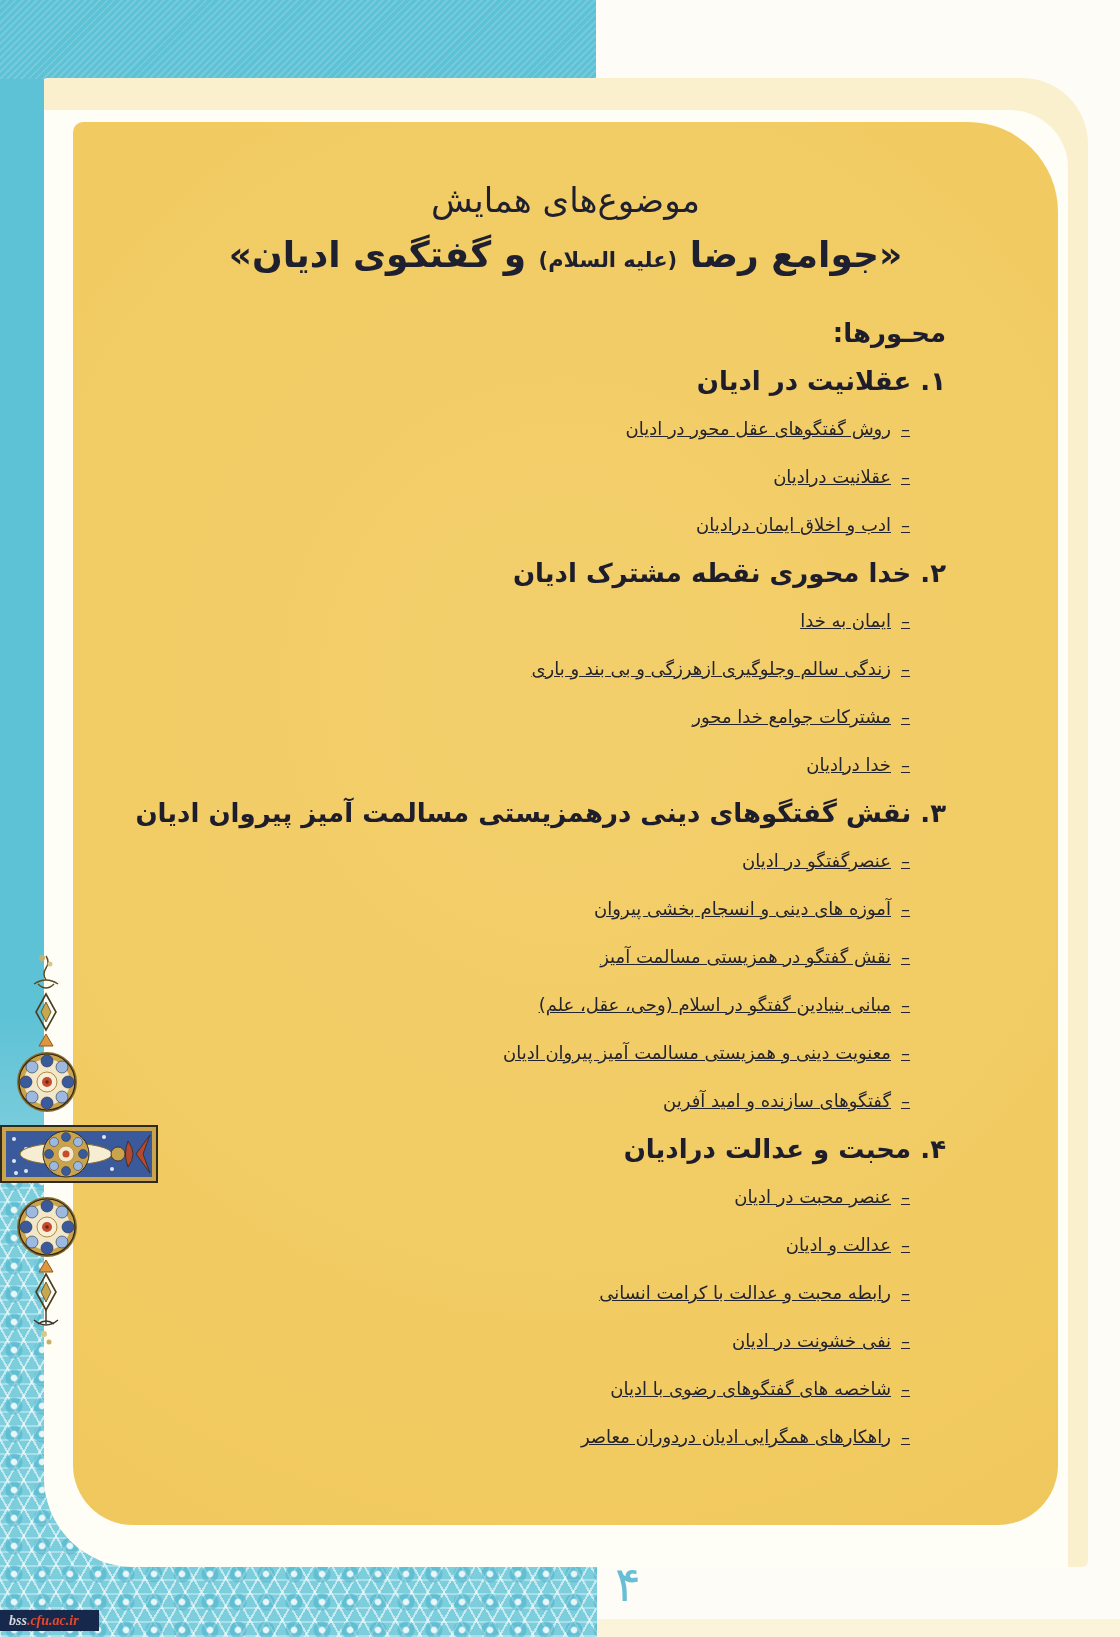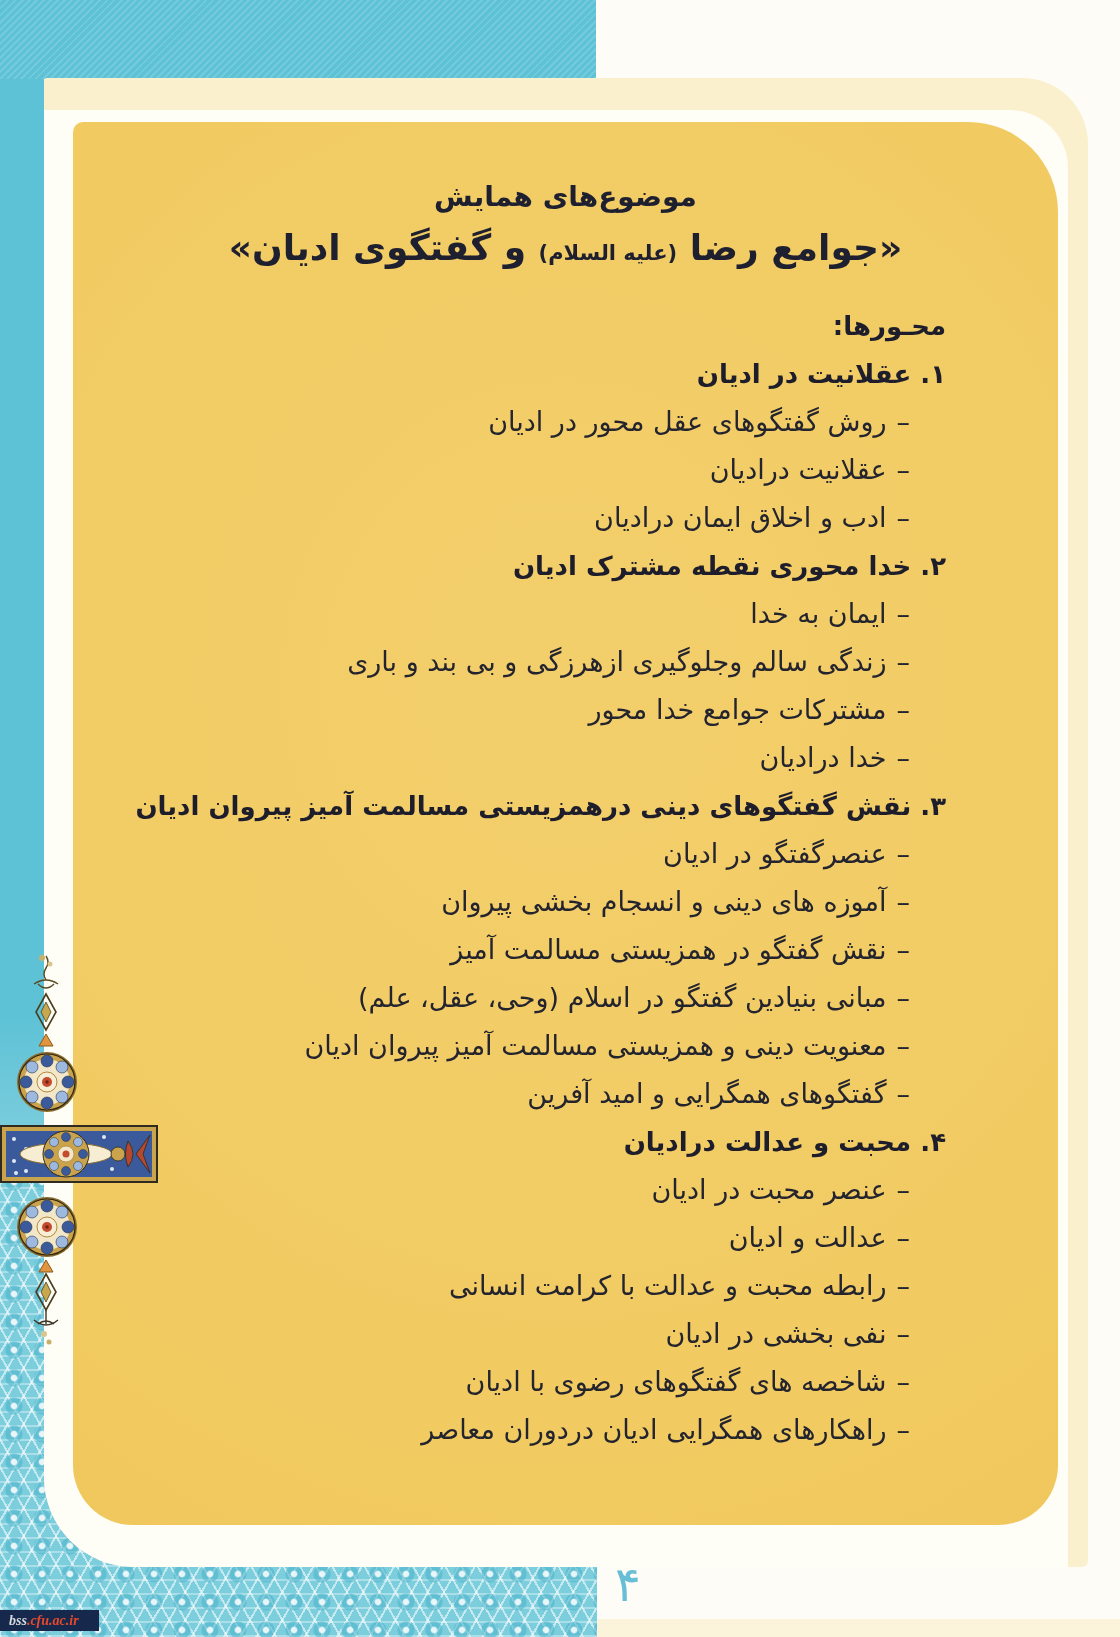--- a/index.html
+++ b/index.html
@@ -48,29 +48,29 @@
   }
   .yellow-card{
     position:absolute;left:73px;top:122px;width:985px;height:1403px;
     background:radial-gradient(120% 90% at 50% 40%, #f3cf6c 0%, #f1ca60 65%, #edc356 100%);
     border-radius:10px 90px 60px 60px;
   }
   
   .title-block{
     margin-top:58px;text-align:center;direction:rtl;color:#1e2030;
   }
-  .title-line1{font-size:28px;font-weight:bold;letter-spacing:0;}
+  .title-line1{font-size:34px;font-weight:normal;letter-spacing:0;}
   .title-line2{font-size:36px;font-weight:bold;margin-top:14px;}
   .title-line2 .paren-small{font-size:21px;font-weight:bold;}
   .body-block{
     direction:rtl;margin-top:34px;padding:0 112px 0 64px;color:#24242f;margin-left:39px;
   }
   .row{height:48px;line-height:48px;white-space:nowrap;}
   .row.heading{font-size:26px;font-weight:bold;color:#1d1d2b;}
-  .row.item{font-size:27px;padding-right:36px;}
+  .row.item{font-size:18px;padding-right:36px;text-decoration:underline;}
   .row.item .dash{margin-left:10px;}
   
   .orn{position:absolute;}
   #orn-finial-top{left:26px;top:950px;}
   #orn-medallion-upper{left:15px;top:1050px;}
   #orn-cartouche{left:0px;top:1125px;}
   #orn-medallion-lower{left:15px;top:1195px;}
   #orn-finial-bottom{left:26px;top:1258px;}
   
   .page-number{
@@ -114,26 +114,26 @@
         <div class="row item"><span class="dash">–</span><span>ایمان به خدا</span></div>
         <div class="row item"><span class="dash">–</span><span>زندگی سالم وجلوگیری ازهرزگی و بی بند و باری</span></div>
         <div class="row item"><span class="dash">–</span><span>مشترکات جوامع خدا محور</span></div>
         <div class="row item"><span class="dash">–</span><span>خدا درادیان</span></div>
         <div class="row heading">۳. نقش گفتگوهای دینی درهمزیستی مسالمت آمیز پیروان ادیان</div>
         <div class="row item"><span class="dash">–</span><span>عنصرگفتگو در ادیان</span></div>
         <div class="row item"><span class="dash">–</span><span>آموزه های دینی و انسجام بخشی پیروان</span></div>
         <div class="row item"><span class="dash">–</span><span>نقش گفتگو در همزیستی مسالمت آمیز</span></div>
         <div class="row item"><span class="dash">–</span><span>مبانی بنیادین گفتگو در اسلام (وحی، عقل، علم)</span></div>
         <div class="row item"><span class="dash">–</span><span>معنویت دینی و همزیستی مسالمت آمیز پیروان ادیان</span></div>
-        <div class="row item"><span class="dash">–</span><span>گفتگوهای همگرایی و امید آفرین</span></div>
+        <div class="row item"><span class="dash">–</span><span>گفتگوهای سازنده و امید آفرین</span></div>
         <div class="row heading">۴. محبت و عدالت درادیان</div>
         <div class="row item"><span class="dash">–</span><span>عنصر محبت در ادیان</span></div>
         <div class="row item"><span class="dash">–</span><span>عدالت و ادیان</span></div>
         <div class="row item"><span class="dash">–</span><span>رابطه محبت و عدالت با کرامت انسانی</span></div>
-        <div class="row item"><span class="dash">–</span><span>نفی بخشی در ادیان</span></div>
+        <div class="row item"><span class="dash">–</span><span>نفی خشونت در ادیان</span></div>
         <div class="row item"><span class="dash">–</span><span>شاخصه های گفتگوهای رضوی با ادیان</span></div>
         <div class="row item"><span class="dash">–</span><span>راهکارهای همگرایی ادیان دردوران معاصر</span></div>
       </div>
   </div>
 </div>
 
 <svg id="orn-finial-top" class="orn" width="40" height="98" viewBox="0 0 40 98">
   <g stroke="#5a4a22" fill="none" stroke-width="1.4">
     <path d="M20 6 q4 6 0 12 q-4 6 0 12"></path>
     <path d="M8 34 q12 -8 24 0"></path>

